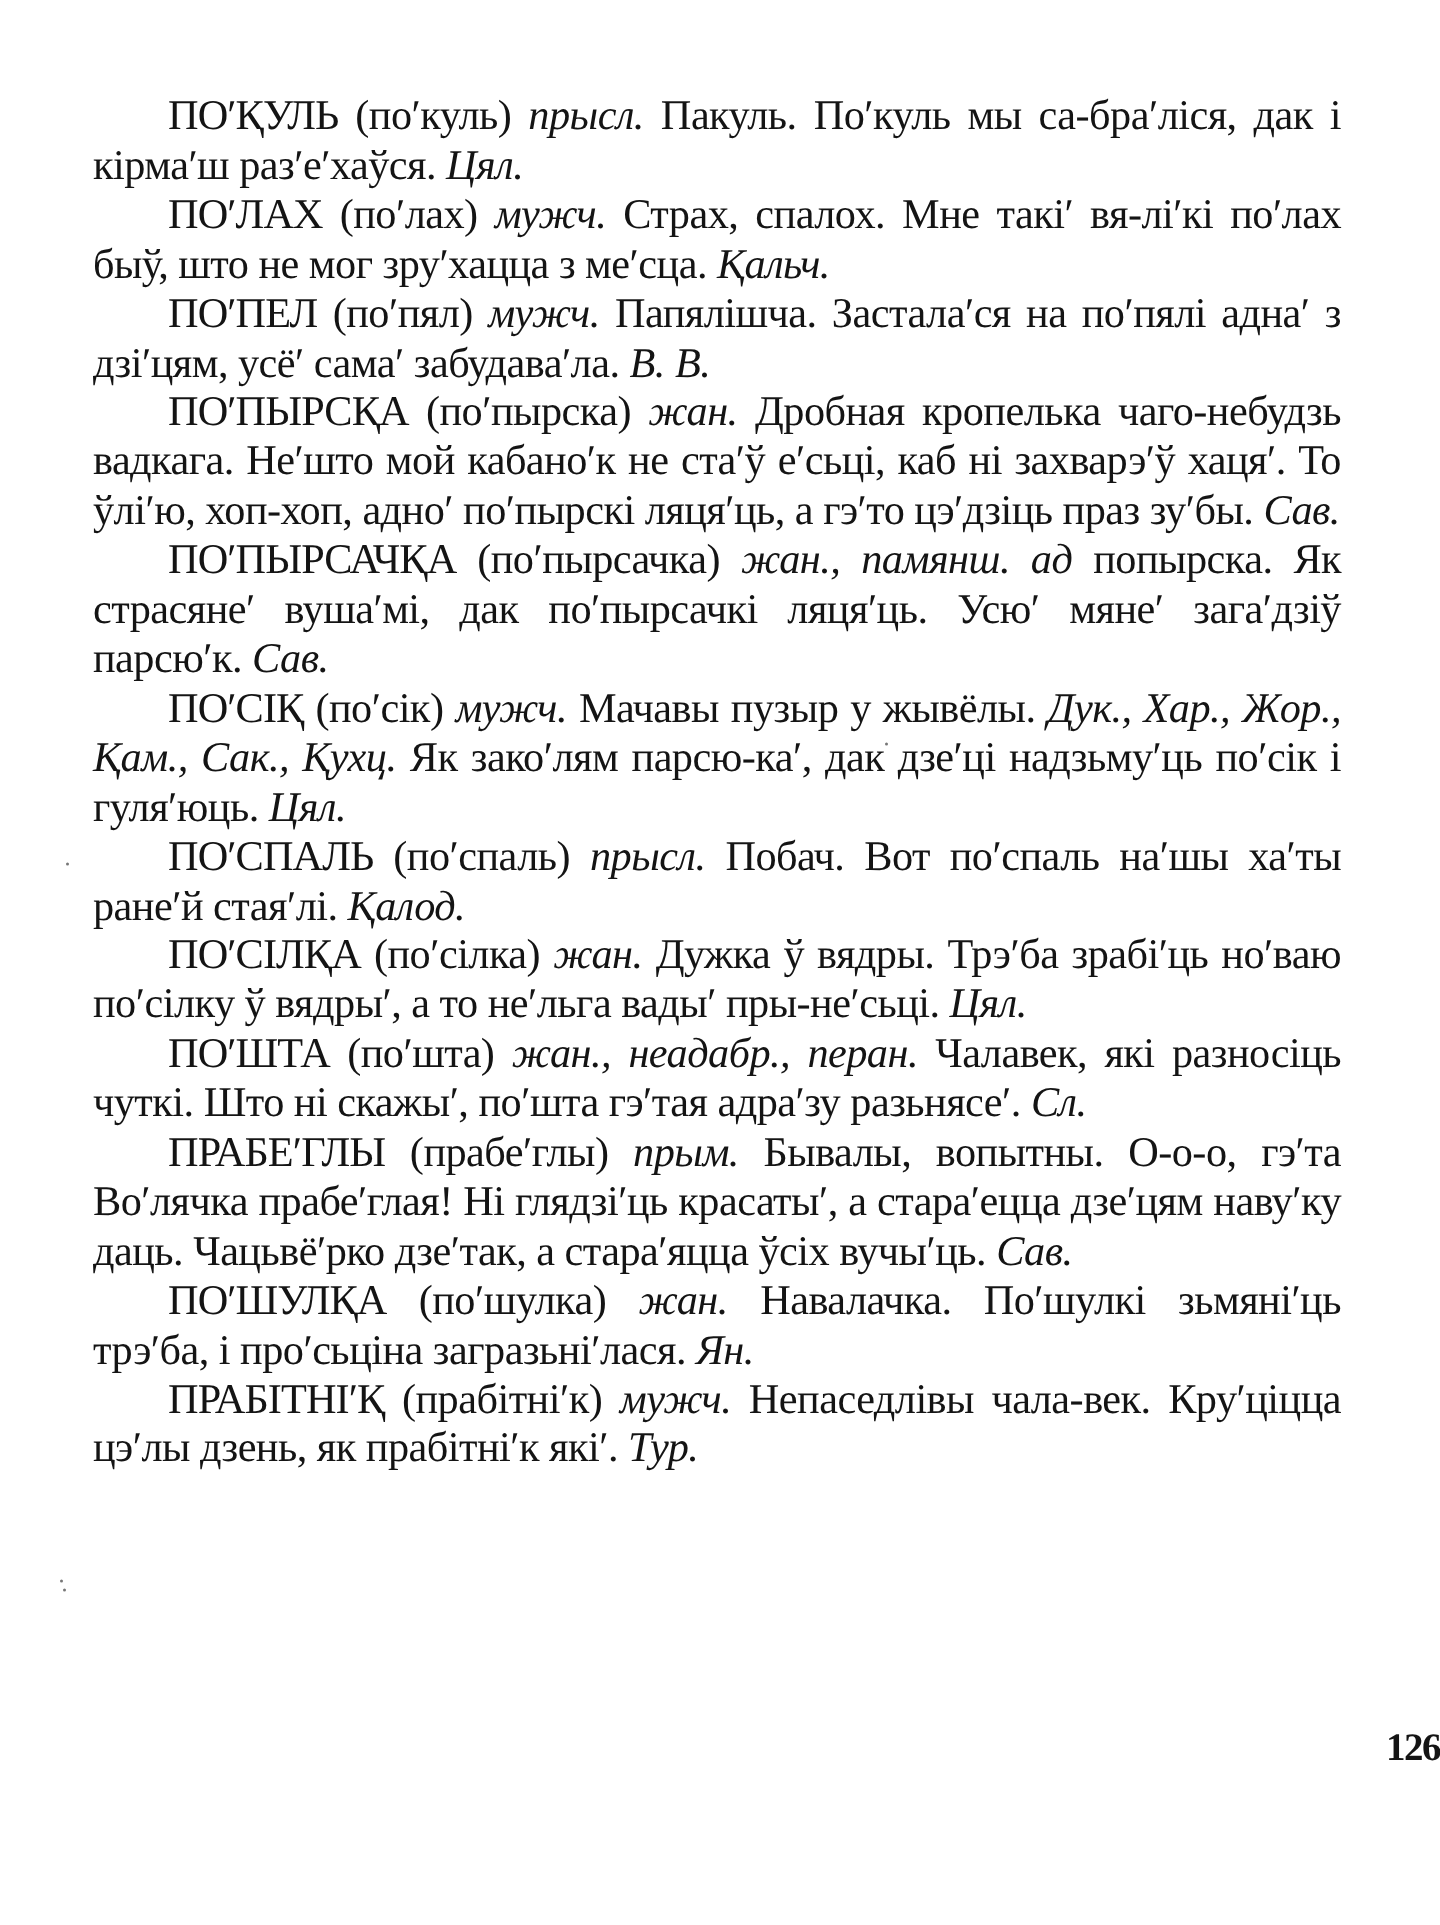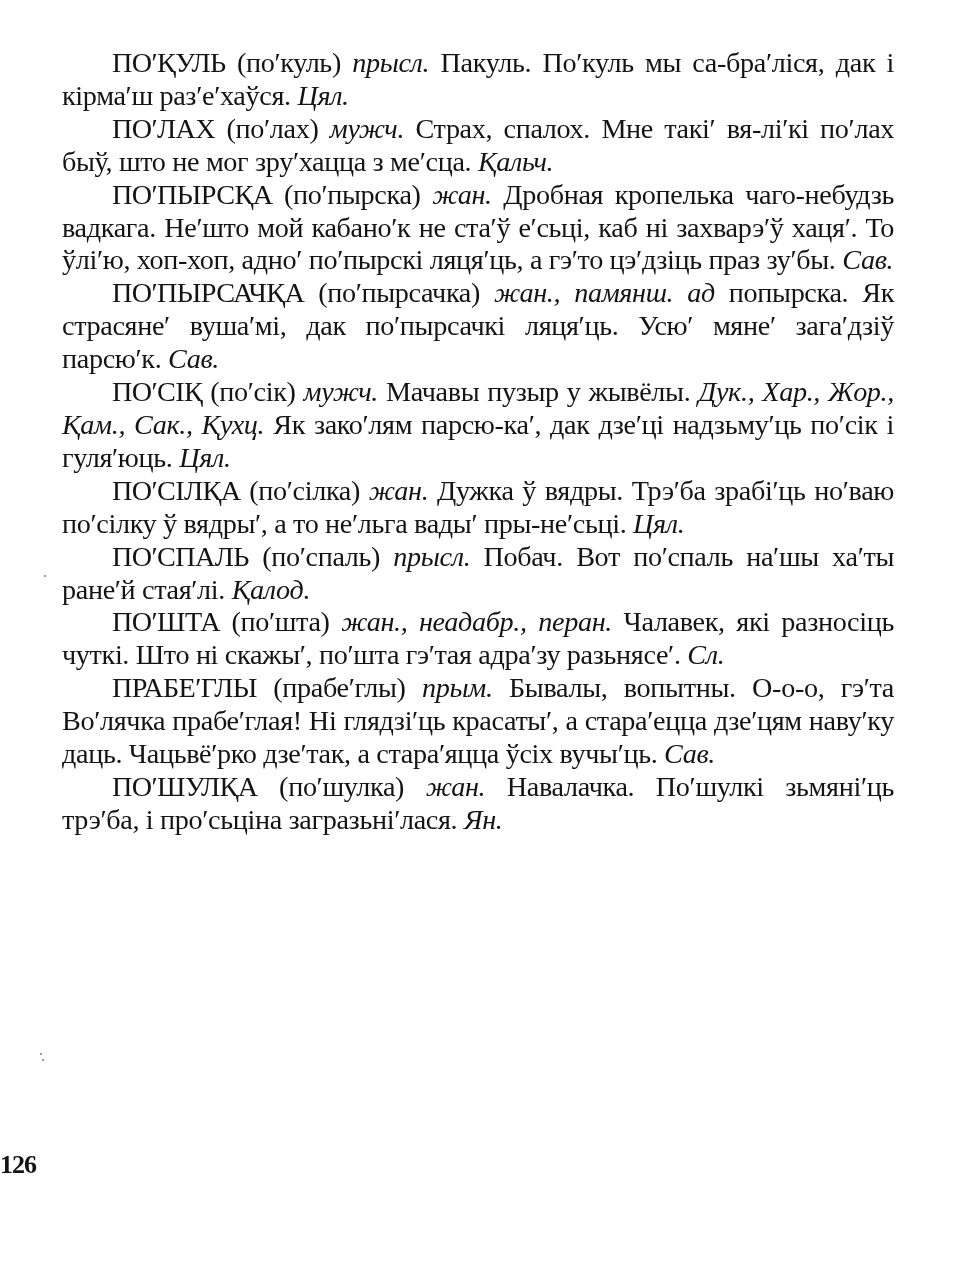--- a/index.html
+++ b/index.html
@@ -11,21 +11,21 @@
       width: 960px;
       height: 1283px;
       position: relative;
       overflow: hidden;
       color: #141414;
       font-family: "Liberation Serif", "DejaVu Serif", serif;
     }
     .page {
       position: absolute;
       left: 62px;
-      top: 47px;
+      top: 62px;
       width: 832px;
     }
     .entry {
       font-size: 28.2px;
       line-height: 32.9px;
       text-align: justify;
       text-indent: 50px;
       margin: 0;
       letter-spacing: -0.35px;
       word-spacing: 0px;
@@ -37,21 +37,21 @@
     .entry .pos,
     .entry .source,
     .entry .pos-extra {
       font-style: italic;
     }
     .page-number {
       position: absolute;
       left: 0;
       width: 960px;
       top: 1150px;
-      text-align: left;
+      text-align: right;
       font-size: 26px;
       font-weight: bold;
       letter-spacing: -1px;
       font-family: "Liberation Serif", serif;
     }
     .speck {
       position: absolute;
       width: 2px;
       height: 2px;
       background: #777;
@@ -74,20 +74,28 @@
 
   <p class="entry">
     <span class="headword">ПО′ЛАХ</span>
     <span>(по′лах)</span>
     <span class="pos">мужч.</span>
     <span>Страх, спалох.</span>
     <span>Мне такі′ вя-лі′кі по′лах быў, што не мог зру′хацца з ме′сца.</span>
     <span class="source">Қальч.</span>
   </p>
 
+  <p class="entry">
+    <span class="headword">ПО′ПЕЛ</span>
+    <span>(по′пял)</span>
+    <span class="pos">мужч.</span>
+    <span>Папялішча.</span>
+    <span>Застала′ся на по′пялі адна′ з дзі′цям, усё′ сама′ забудава′ла.</span>
+    <span class="source">В. В.</span>
+  </p>
 
   <p class="entry">
     <span class="headword">ПО′ПЫРСҚА</span>
     <span>(по′пырска)</span>
     <span class="pos">жан.</span>
     <span>Дробная кропелька чаго-небудзь вадкага.</span>
     <span>Не′што мой кабано′к не ста′ў е′сьці, каб ні захварэ′ў хаця′. То ўлі′ю, хоп-хоп, адно′ по′пырскі ляця′ць, а гэ′то цэ′дзіць праз зу′бы.</span>
     <span class="source">Сав.</span>
   </p>
 
@@ -105,35 +113,35 @@
     <span class="headword">ПО′СІҚ</span>
     <span>(по′сік)</span>
     <span class="pos">мужч.</span>
     <span>Мачавы пузыр у жывёлы.</span>
     <span class="source">Дук., Хар., Жор., Қам., Сак., Қухц.</span>
     <span>Як зако′лям парсю-ка′, дак дзе′ці надзьму′ць по′сік і гуля′юць.</span>
     <span class="source">Цял.</span>
   </p>
 
   <p class="entry">
+    <span class="headword">ПО′СПАЛЬ</span>
+    <span>(по′спаль)</span>
+    <span class="pos">прысл.</span>
+    <span>Побач.</span>
+    <span>Вот по′спаль на′шы ха′ты ране′й стая′лі.</span>
+    <span class="source">Қалод.</span>
+  </p>
+
+  <p class="entry">
     <span class="headword">ПО′СІЛҚА</span>
     <span>(по′сілка)</span>
     <span class="pos">жан.</span>
     <span>Дужка ў вядры.</span>
     <span>Трэ′ба зрабі′ць но′ваю по′сілку ў вядры′, а то не′льга вады′ пры-не′сьці.</span>
     <span class="source">Цял.</span>
-  </p>
-
-  <p class="entry">
-    <span class="headword">ПО′СПАЛЬ</span>
-    <span>(по′спаль)</span>
-    <span class="pos">прысл.</span>
-    <span>Побач.</span>
-    <span>Вот по′спаль на′шы ха′ты ране′й стая′лі.</span>
-    <span class="source">Қалод.</span>
   </p>
 
 
   <p class="entry">
     <span class="headword">ПО′ШТА</span>
     <span>(по′шта)</span>
     <span class="pos">жан., неадабр., перан.</span>
     <span>Чалавек, які разносіць чуткі.</span>
     <span>Што ні скажы′, по′шта гэ′тая адра′зу разьнясе′.</span>
     <span class="source">Сл.</span>
@@ -150,20 +158,28 @@
 
   <p class="entry">
     <span class="headword">ПО′ШУЛҚА</span>
     <span>(по′шулка)</span>
     <span class="pos">жан.</span>
     <span>Навалачка.</span>
     <span>По′шулкі зьмяні′ць трэ′ба, і про′сьціна загразьні′лася.</span>
     <span class="source">Ян.</span>
   </p>
 
+  <p class="entry">
+    <span class="headword">ПРАБІТНІ′Қ</span>
+    <span>(прабітні′к)</span>
+    <span class="pos">мужч.</span>
+    <span>Непаседлівы чала-век.</span>
+    <span>Кру′ціцца цэ′лы дзень, як прабітні′к які′.</span>
+    <span class="source">Тур.</span>
+  </p>
 
 </div>
 
 <div class="page-number">126</div>
 
 <span class="speck" style="left:44px; top:575px;"></span>
 <span class="speck" style="left:40px; top:1053px;"></span>
 <span class="speck" style="left:42px; top:1059px;"></span>
 <span class="speck" style="left:590px; top:495px;"></span>
 

